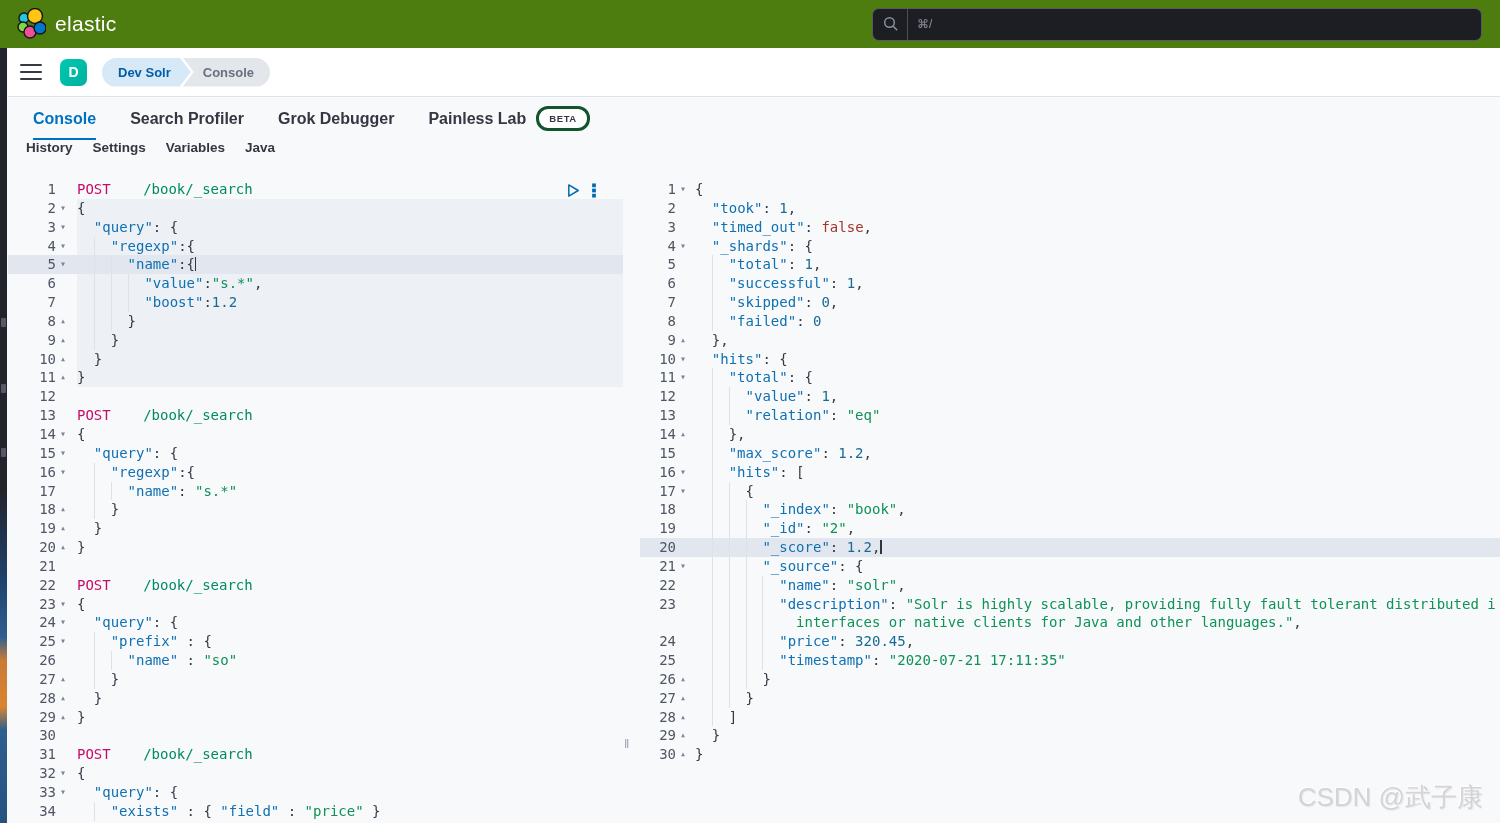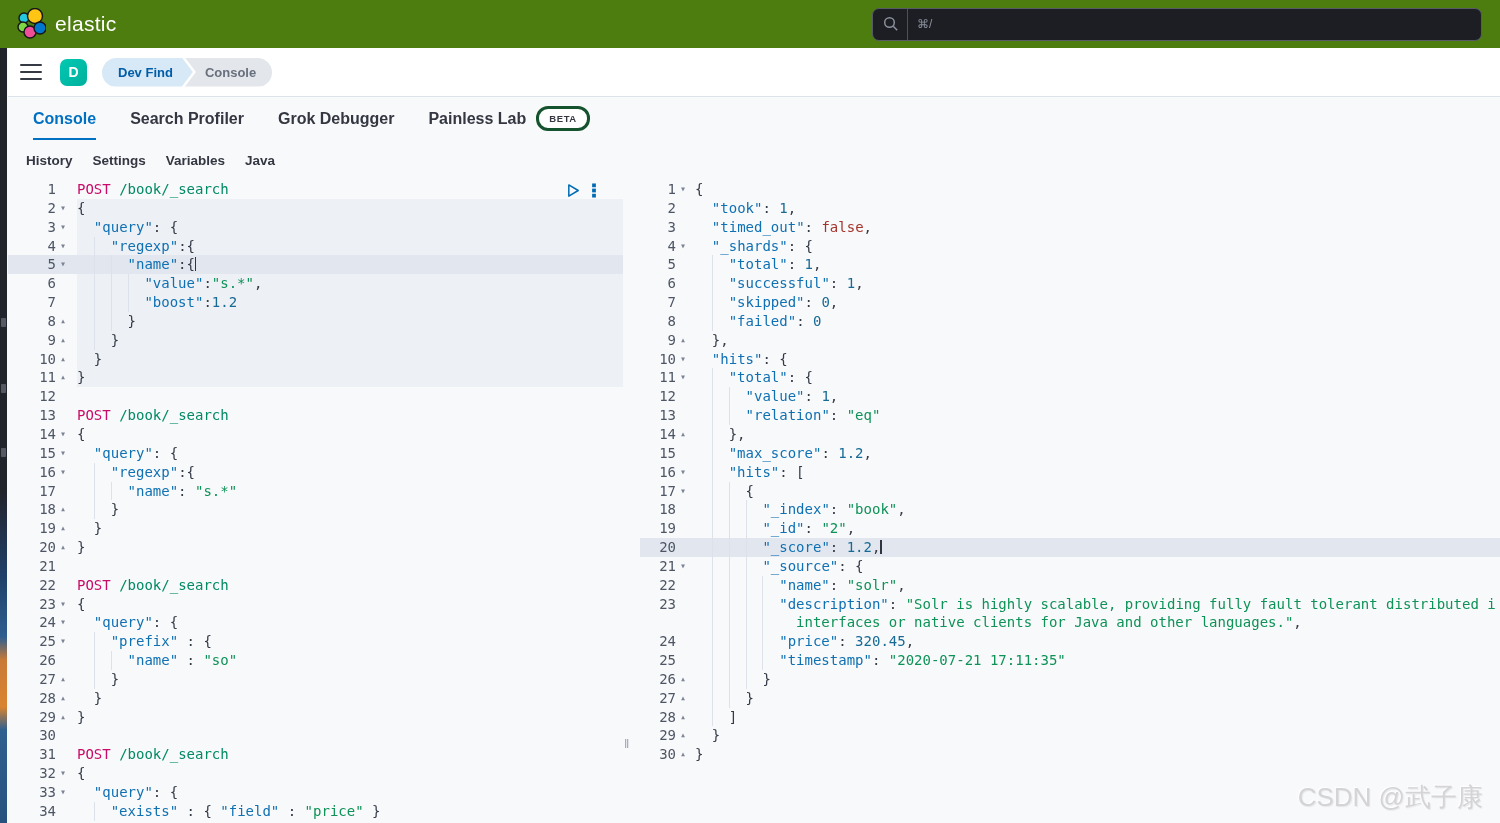--- a/index.html
+++ b/index.html
@@ -25,42 +25,42 @@
   .chip1{background:#d7e8f7;color:#005ea8;padding:0 20px 0 16px;border-radius:15px 0 0 15px;clip-path:polygon(0 0,calc(100% - 11px) 0,100% 50%,calc(100% - 11px) 100%,0 100%);}
   .chip2{background:#e3e6eb;color:#69707d;font-weight:600;padding:0 16px 0 20px;margin-left:-8px;border-radius:0 15px 15px 0;clip-path:polygon(0 0,100% 0,100% 100%,0 100%,11px 50%);}
 
   
   .tabsbar{position:absolute;left:8px;top:97px;width:1492px;height:43px;display:flex;align-items:stretch;box-sizing:border-box;padding-left:8px;}
   .tab{display:flex;align-items:center;margin:0 17px;font-size:16px;font-weight:700;color:#343741;cursor:pointer;}
   .tab.active{color:#0071c2;box-shadow:inset 0 -2px 0 #0071c2;}
   .beta-pill{margin-left:10px;border:3px solid #14532d;background:#fff;border-radius:12px;padding:4px 10px;font-size:9.5px;font-weight:700;letter-spacing:.6px;color:#343741;}
 
   
-  .menubar{position:absolute;left:8px;top:140px;width:1492px;height:40px;display:flex;align-items:center;box-sizing:border-box;padding-left:8px;}
+  .menubar{position:absolute;left:8px;top:140px;width:1492px;height:40px;display:flex;align-items:flex-start;box-sizing:border-box;padding-left:8px;}
   .menu-item{margin:0 10px;font-size:13.5px;font-weight:700;color:#343741;cursor:pointer;}
 
   
   .ed{position:absolute;top:180px;height:643px;font-family:"DejaVu Sans Mono","Liberation Mono",monospace;font-size:14px;}
   #req-editor{left:8px;width:615px;}
   #res-editor{left:640px;width:860px;}
   .row{display:flex;height:18.85px;line-height:18.85px;white-space:pre;}
   .row.hl{background:var(--active_line_bg);}
   .gut{flex:none;text-align:right;color:#4e5665;}
   #req-editor .gut{width:48px;}
   #res-editor .gut{width:36px;}
   .fold{flex:none;color:#7b8496;font-size:10px;line-height:18.85px;padding-left:4px;box-sizing:border-box;}
   #req-editor .fold{width:21px;}
   #res-editor .fold{width:19px;}
   .code{flex:1;overflow:hidden;color:var(--punct);}
   .code.sel{background:var(--sel_bg);}
   .row.hl .code{background:transparent;}
   .sp,.gd{display:inline-block;width:2ch;height:18.85px;vertical-align:top;}
   .gd{border-left:1px solid #dde1e9;box-sizing:border-box;}
   .tk-m{color:var(--method);}
-  .tk-u{color:var(--url);}
+  .tk-u{color:var(--url);margin-left:24px;}
   .tk-k{color:var(--key);}
   .tk-s{color:var(--string);}
   .tk-n{color:var(--number);}
   .tk-b{color:var(--boolean);}
   .tk-p{color:var(--punct);}
   .caret{display:inline-block;width:1.5px;height:14px;background:#2f3540;vertical-align:-2px;}
   .req-actions{position:absolute;top:3px;left:558px;display:flex;gap:10px;align-items:center;color:#006bb4;}
 
   
   .resizer{position:absolute;left:624px;top:736px;color:#99a2b0;font-size:13px;cursor:col-resize;}
@@ -96,21 +96,21 @@
   </div>
 
   <div class="crumbbar">
     <div class="hamburger">
         <div></div>
         <div></div>
         <div></div>
       </div>
     <div class="app-badge">D</div>
     <div class="crumbs">
-      <span class="chip chip1">Dev Find</span>
+      <span class="chip chip1">Dev Solr</span>
       <span class="chip chip2">Console</span>
     </div>
   </div>
 
   <div class="tabsbar">
     <div class="tab active">Console</div>
     <div class="tab">Search Profiler</div>
     <div class="tab">Grok Debugger</div>
     <div class="tab">
       <span>Painless Lab</span>

